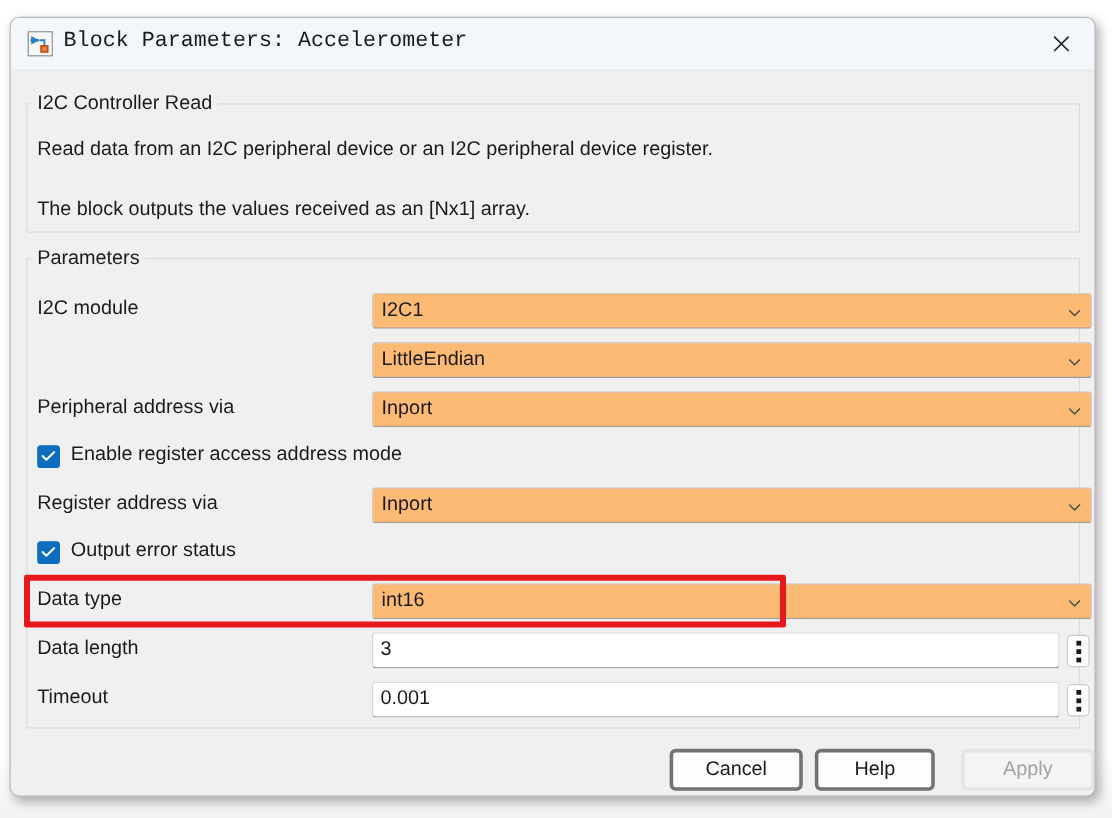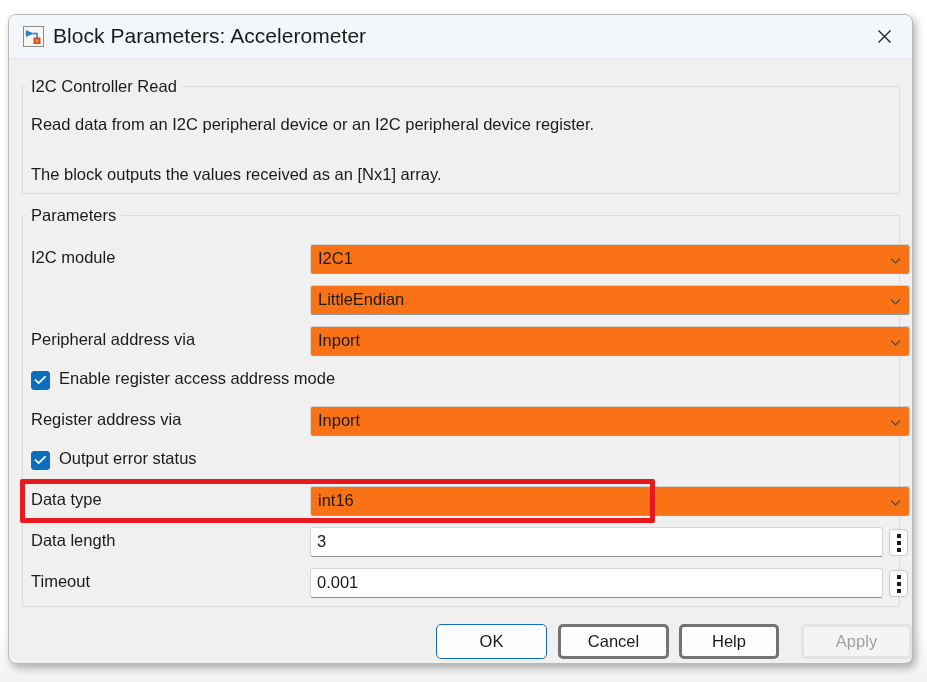--- a/index.html
+++ b/index.html
@@ -49,24 +49,25 @@
     width: 21px; height: 21px;
     background: #f5f5f5;
     border: 1px solid #8a8a8a;
     box-sizing: border-box;
   }
   #title-icon svg { display: block; }
   #title-text {
     position: absolute;
     left: 44px;
     top: 9px;
-    font-size: 21px;
+    font-size: 18px;
     color: #1b1b1b;
     letter-spacing: 0.05px;
     white-space: nowrap;
+    font-family: Liberation Mono, monospace;
   }
   #close-button {
     position: absolute;
     right: 0; top: 0;
     width: 55px; height: 43px;
     display: flex;
     align-items: center;
     justify-content: center;
     cursor: default;
   }
@@ -108,21 +109,21 @@
   .row-label {
     position: absolute;
     font-size: 16.5px;
     color: #1b1b1b;
     white-space: nowrap;
   }
 
   .combo {
     position: absolute;
     box-sizing: border-box;
-    background: #f97316;
+    background: #fdba74;
     border: 1px solid #cfcfcf;
     border-bottom-color: #9a9a9a;
     border-radius: 3px;
     height: 30px;
     left: 301px;
     width: 600px;
   }
   .combo .val {
     position: absolute;
     left: 7px;
@@ -357,18 +358,17 @@
   <div class="row-label" style="left:22px; top:557px;">Timeout</div>
   <div class="textfield" style="top:553px;text-align:right;">
     <span class="val">0.001</span>
   </div>
   <div class="dots-button" style="top:555px;">
     <i></i>
       <i></i>
       <i></i>
   </div>
 
-  <div id="btn-ok" class="btn">OK</div>
   <div id="btn-cancel" class="btn">Cancel</div>
   <div id="btn-help" class="btn">Help</div>
   <div id="btn-apply" class="btn">Apply</div>
 
 </div>
 
 </body></html>

